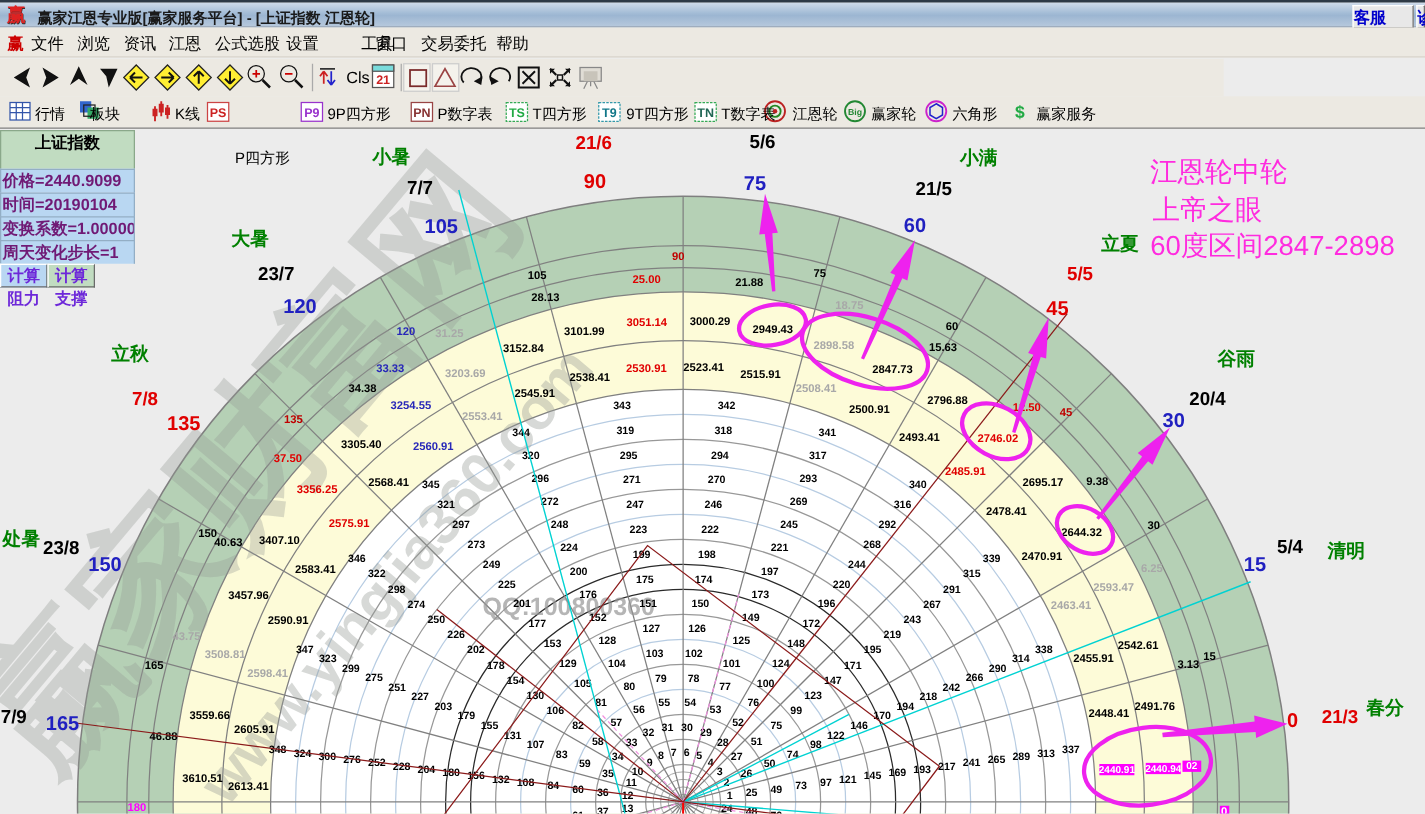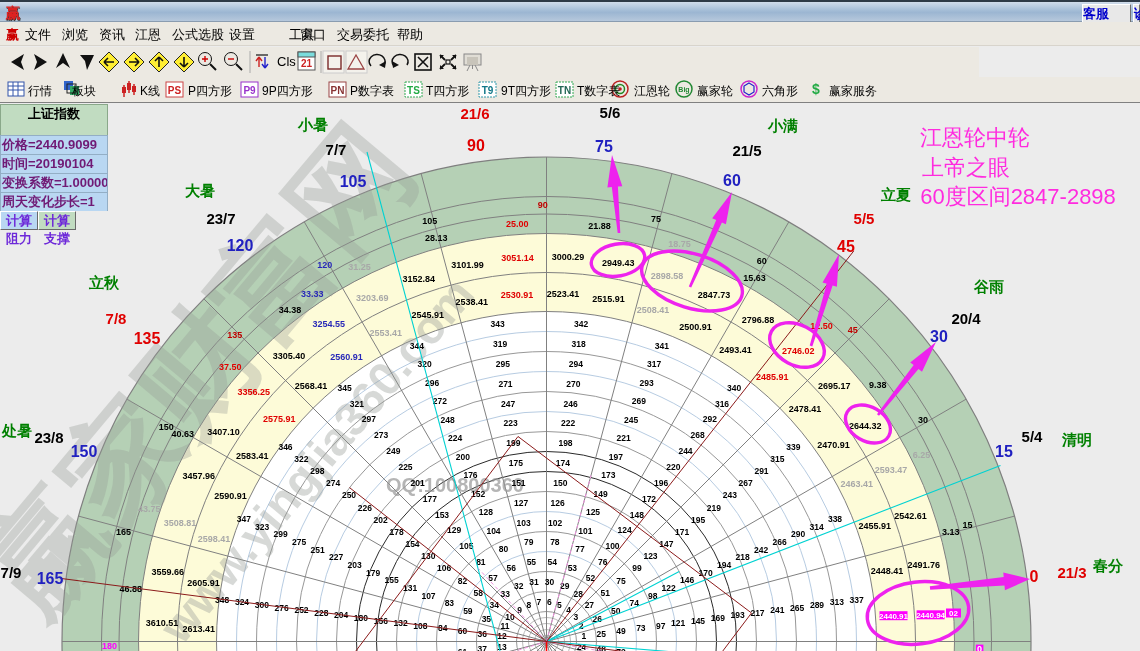--- a/index.html
+++ b/index.html
@@ -439,20 +439,21 @@
 <rect x="946" y="608.5" width="15" height="9" fill="#ff00ff"></rect>
 <text x="953.5" y="615.5" font-size="8" fill="#fff" text-anchor="middle" font-weight="bold" font-family="Liberation Sans, sans-serif">02</text>
 <text x="975.0" y="145.0" font-size="22" fill="#ff2bdf" text-anchor="middle" font-weight="normal" font-family="Liberation Sans, sans-serif">江恩轮中轮</text>
 <text x="966.0" y="175.0" font-size="22" fill="#ff2bdf" text-anchor="middle" font-weight="normal" font-family="Liberation Sans, sans-serif">上帝之眼</text>
 <text x="1018.0" y="204.0" font-size="22" fill="#ff2bdf" text-anchor="middle" font-weight="normal" font-family="Liberation Sans, sans-serif">60度区间2847-2898</text>
     </g>
   </svg>
 
   <div id="titlebar">
     <div id="ticon">赢</div>
+    <div class="ttext">赢家江恩专业版[赢家服务平台] - [上证指数 江恩轮]</div>
     <div class="tbtn" style="left:1082px; width:49px;">客服</div>
     <div class="tbtn" style="left:1133px; width:7px;">诊</div>
   </div>
 
   <div id="menubar">
     <span style="left:6px;color:#cc0000;font-weight:bold;">赢</span>
     <span style="left:25px;">文件</span>
       <span style="left:62px;">浏览</span>
     <span style="left:99px;">资讯</span>
       <span style="left:135px;text-align:right;">江恩</span>
@@ -564,21 +565,21 @@
         <circle cx="684" cy="12" r="8" fill="none" stroke="#228833" stroke-width="1.5"></circle>
         <text x="684" y="15" font-size="7" fill="#228833" text-anchor="middle" font-weight="bold">Big</text>
         <circle cx="749" cy="12" r="8" fill="none" stroke="#cc22cc" stroke-width="1.5"></circle>
         <polygon points="749,6 754,9 754,15 749,18 744,15 744,9" fill="none" stroke="#2222cc" stroke-width="1.2"></polygon>
         <text x="816" y="17" font-size="14" fill="#22aa44" text-anchor="middle" font-weight="bold">$</text>
       </g>
     </svg>
     <span class="lbl" style="left:28px;">行情</span>
     <span class="lbl" style="left:72px;">板块</span>
     <span class="lbl" style="left:140px;">K线</span>
-    <span class="lbl" style="left:188px;">P四方形</span>
+    <span class="lbl" style="left:188px;margin-top:35px;">P四方形</span>
     <span class="lbl" style="left:262px;">9P四方形</span>
     <span class="lbl" style="left:350px;">P数字表</span>
     <span class="lbl" style="left:426px;">T四方形</span>
     <span class="lbl" style="left:501px;">9T四方形</span>
     <span class="lbl" style="left:577px;">T数字表</span>
     <span class="lbl" style="left:634px;">江恩轮</span>
     <span class="lbl" style="left:697px;">赢家轮</span>
     <span class="lbl" style="left:762px;">六角形</span>
     <span class="lbl" style="left:829px;">赢家服务</span>
   </div>

